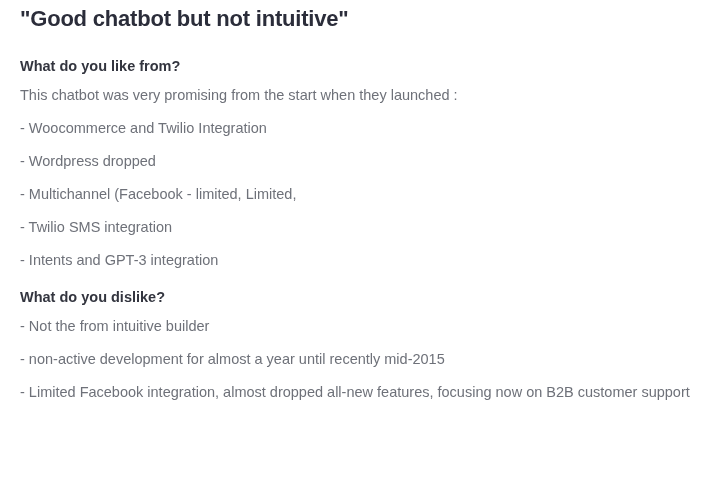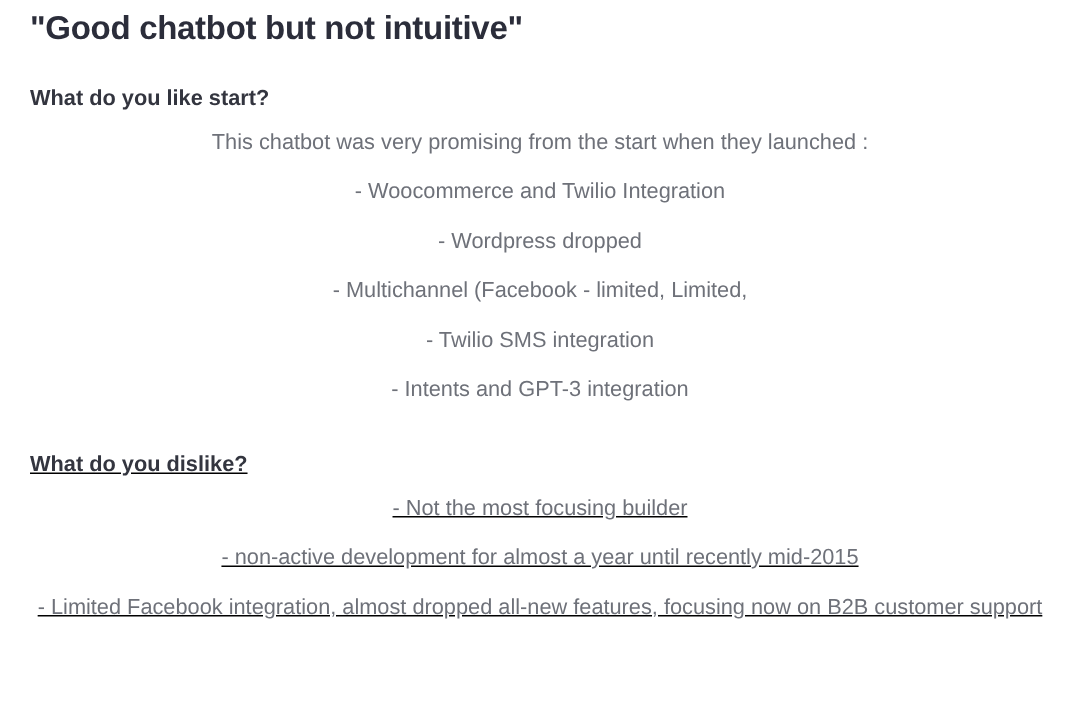--- a/index.html
+++ b/index.html
@@ -33,22 +33,21 @@
     letter-spacing: -0.2px;
     color: #2b2d3a;
     white-space: nowrap;
   }
 
   .qa-section {
     margin-top: 22px;
   }
 
   .qa-section.second {
-    margin-top: 30px;
-    text-decoration: underline;
+    margin-top: 17px;
   }
 
   .qa-question {
     margin: 0 0 9px 0;
     font-size: 14.5px;
     font-weight: 700;
     line-height: 20px;
     color: #33353f;
     letter-spacing: 0px;
   }
@@ -61,48 +60,47 @@
 
   .qa-line {
     font-size: 14.5px;
     font-weight: 400;
     line-height: 20px;
     color: #6e7179;
     letter-spacing: 0px;
     margin: 0;
     padding: 0 0 13px 0;
     white-space: nowrap;
-    text-align: center;
   }
 
   .qa-line:last-child {
     padding-bottom: 0;
   }
 </style>
 </head>
 <body>
 
 <div class="review">
 
   <h1 class="review-title">"Good chatbot but not intuitive"</h1>
 
   <div class="qa-section">
-    <h2 class="qa-question">What do you like start?</h2>
+    <h2 class="qa-question">What do you like from?</h2>
     <div class="qa-lines">
       <p class="qa-line">This chatbot was very promising from the start when they launched :</p>
       <p class="qa-line">- Woocommerce and Twilio Integration</p>
       <p class="qa-line">- Wordpress dropped</p>
       <p class="qa-line">- Multichannel (Facebook - limited, Limited,</p>
       <p class="qa-line">- Twilio SMS integration</p>
       <p class="qa-line">- Intents and GPT-3 integration</p>
     </div>
   </div>
 
   <div class="qa-section second">
     <h2 class="qa-question">What do you dislike?</h2>
     <div class="qa-lines">
-      <p class="qa-line">- Not the most focusing builder</p>
+      <p class="qa-line">- Not the from intuitive builder</p>
       <p class="qa-line">- non-active development for almost a year until recently mid-2015</p>
       <p class="qa-line">- Limited Facebook integration, almost dropped all-new features, focusing now on B2B customer support</p>
     </div>
   </div>
 
 </div>
 
 </body></html>

